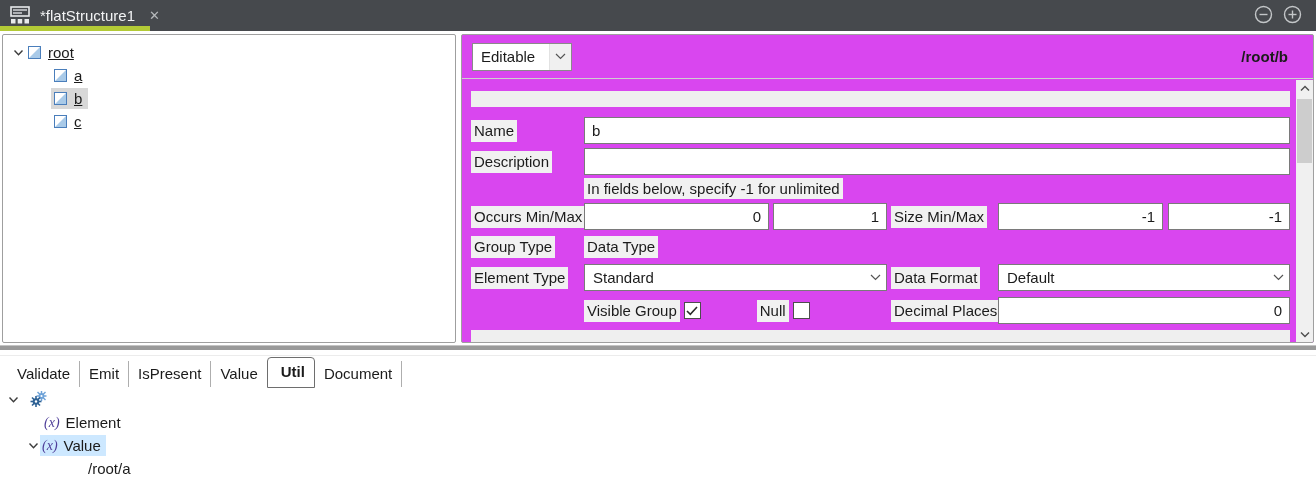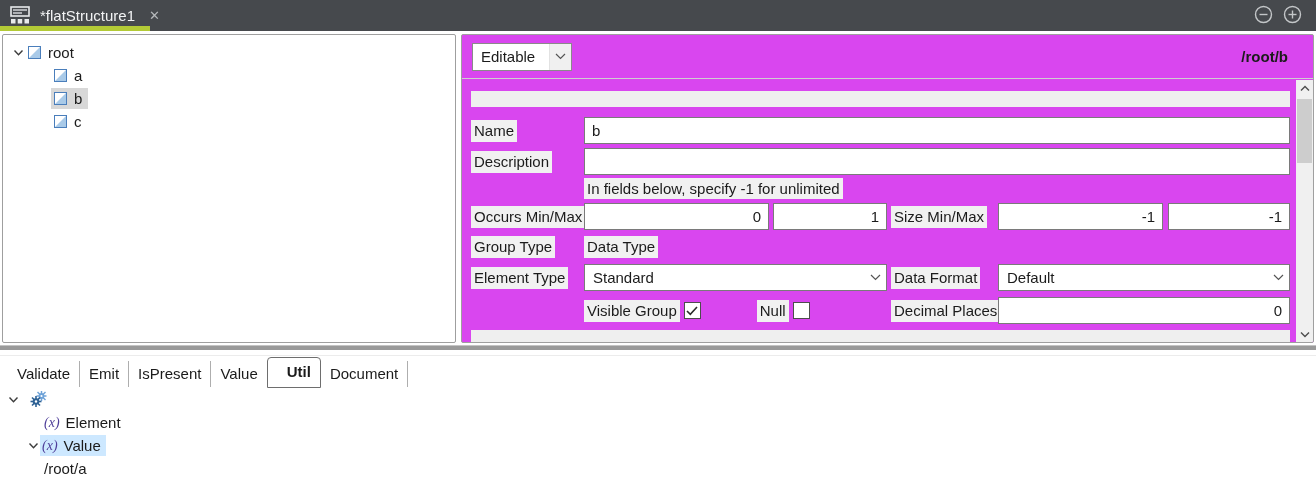--- a/index.html
+++ b/index.html
@@ -27,21 +27,21 @@
     position:absolute; left:2px; top:34px; width:454px; height:309px;
     border:1px solid #9f9f9f; background:#fff; border-radius:2px; overflow:hidden;
   }
   .right-panel {
     position:absolute; left:461px; top:34px; width:853px; height:309px;
     border:1px solid #9f9f9f; background:#d946ef; border-radius:2px; overflow:hidden;
   }
 
   
   .tree { padding-top:6px; }
-  .tree-row { height:23px; display:flex; align-items:center; }
+  .tree-row { height:23px; display:flex; align-items:center;text-decoration:underline; }
   .tree-row .expander { width:14px; display:flex; justify-content:center; margin-left:8px; }
   .tree-row.child { padding-left:48px; }
   .node-box { display:flex; align-items:center; gap:7px; padding:2px 6px 2px 3px; }
   .node-box.selected { background:#d8d8d8; }
   .node-box.selected-blue { background:#cde8ff; }
   .elem-icon { display:flex; }
 
   
   .rp-header {
     height:44px; border-bottom:1px solid #cfcfcf; display:flex; align-items:center;
@@ -96,21 +96,21 @@
   .splitter { position:absolute; left:0; top:345px; width:1316px; height:5px; background:#9a9a9a; border-top:1px solid #c4c4c4; }
   .split-shadow { position:absolute; left:0; top:355px; width:1316px; height:1px; background:#ececec; }
 
   
   .tabbar { position:absolute; left:8px; top:358px; height:29px; display:flex; align-items:flex-end; }
   .tab {
     padding:3px 9px 4px 9px; border-right:1px solid #aeaeae; line-height:19px; cursor:default;
   }
   .tab.active {
     font-weight:bold; border:1px solid #6e6e6e; border-radius:4px 4px 0 0;
-    background:#fff; padding:4px 9px 6px 19px; margin-bottom:-1px; position:relative; z-index:2;
+    background:#fff; padding:4px 9px 6px 13px; margin-bottom:-1px; position:relative; z-index:2;
   }
   .tab.before-active { border-right:none; }
 
   
   .util-tree { position:absolute; left:0; top:388px; width:1316px; }
   .u-row { height:23px; display:flex; align-items:center; }
   .u-expander { width:14px; display:flex; justify-content:center; }
   .fx-icon { font-style:italic; font-family:"Liberation Serif","DejaVu Serif",serif; color:#4e3d99; font-size:14px; white-space:nowrap; }
   .u-label { margin-left:6px; }
 </style>
@@ -362,18 +362,18 @@
       <span class="u-expander">
         <svg width="11" height="8" viewBox="0 0 11 8">
             <path d="M1.5 1.5 L5.5 5.8 L9.5 1.5" fill="none" stroke="#3c3c3c" stroke-width="1.4"></path>
           </svg>
       </span>
       <span class="node-box selected-blue" style="margin-left:0; gap:6px; padding:2px 5px 2px 2px">
         <span class="fx-icon">(x)</span>
         <span>Value</span>
       </span>
     </div>
-    <div class="u-row" style="padding-left:44px">
+    <div class="u-row" style="padding-left:88px">
       <span>/root/a</span>
     </div>
   </div>
 
 </div>
 
 </body></html>

